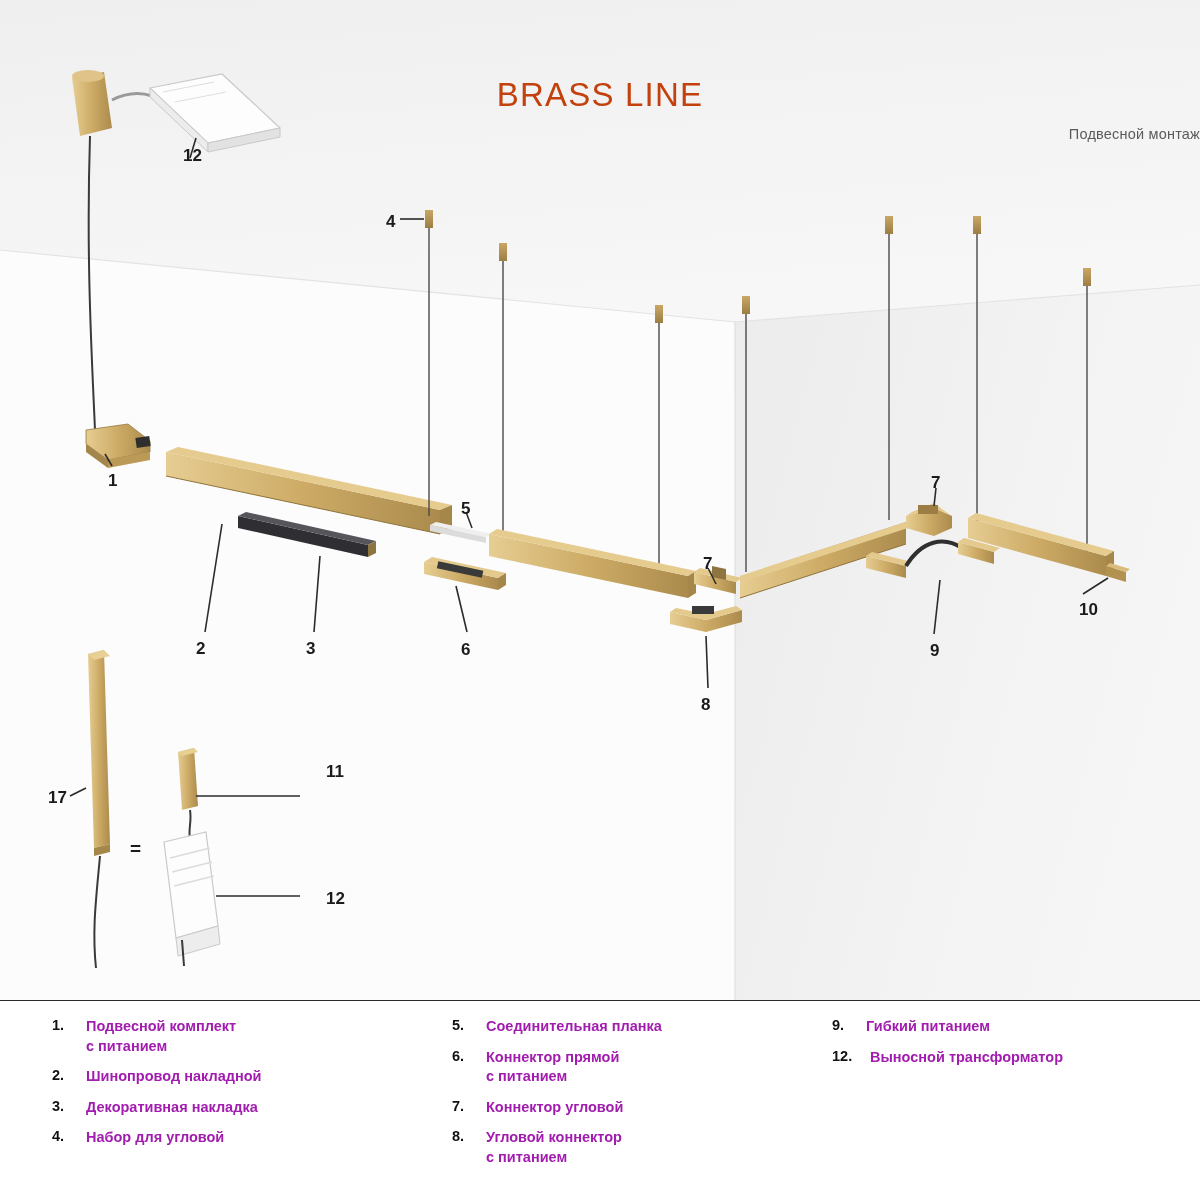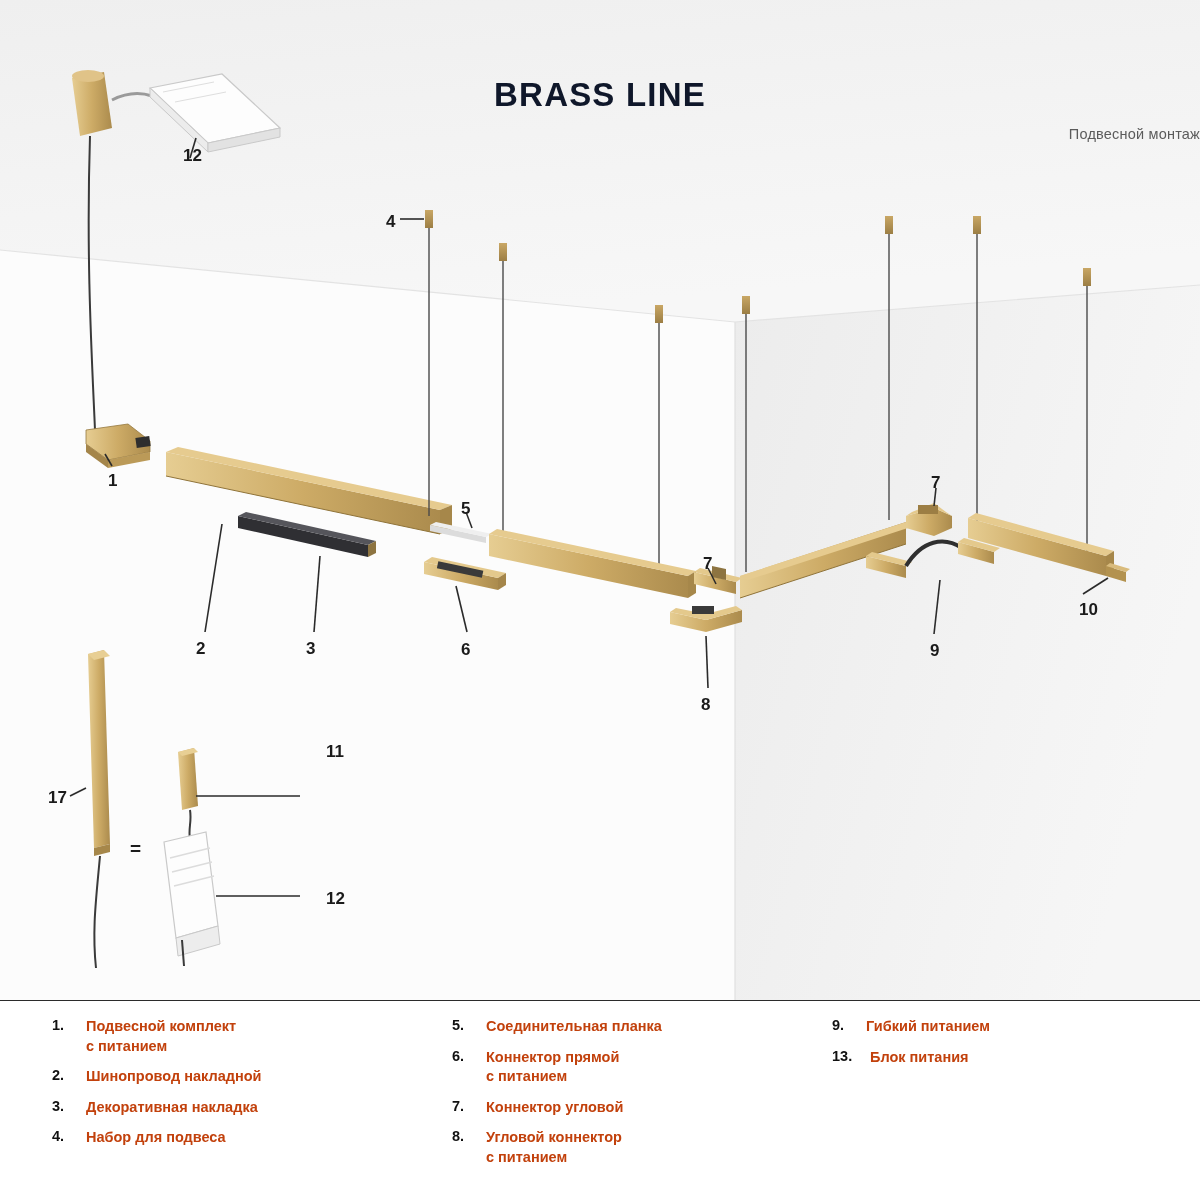--- a/index.html
+++ b/index.html
@@ -33,23 +33,23 @@
   
   .title-block {
     position: absolute;
     left: 0; top: 78px;
     width: 1200px;
     text-align: center;
     pointer-events: none;
   }
   .title-main {
     font-size: 33px;
-    font-weight: bold;
+    font-weight: normal;
     letter-spacing: 1.2px;
-    color: #0f172a;
+    color: #c2410c;
     line-height: 1;
   }
   .title-sub {
     margin-top: 15px;
     font-size: 14.5px;
     color: #5b5b5b;
     letter-spacing: 0.2px;
     text-align: right;
   }
 
@@ -103,21 +103,21 @@
     font-weight: bold;
     color: #111;
     width: 34px;
     flex: 0 0 34px;
     text-align: left;
   }
   .legend-num.wide { width: 38px; flex: 0 0 38px; }
   .legend-text {
     font-size: 14.5px;
     font-weight: bold;
-    color: #c2410c;
+    color: #a21caf;
     line-height: 1.35;
     white-space: pre-line;
   }
 </style>
 </head>
 <body>
 
 <div id="stage">
 
   <div class="scene">
@@ -344,21 +344,21 @@
       <div class="callout" style="left: 461px; top: 500px;">5</div>
       <div class="callout" style="left: 931px; top: 474px;">7</div>
       <div class="callout" style="left: 703px; top: 555px;">7</div>
       <div class="callout" style="left: 1079px; top: 601px;">10</div>
       <div class="callout" style="left: 196px; top: 640px;">2</div>
       <div class="callout" style="left: 306px; top: 640px;">3</div>
       <div class="callout" style="left: 461px; top: 641px;">6</div>
       <div class="callout" style="left: 930px; top: 642px;">9</div>
       <div class="callout" style="left: 701px; top: 696px;">8</div>
       <div class="callout" style="left: 48px; top: 789px;">17</div>
-      <div class="callout" style="left: 326px; top: 743px;">11</div>
+      <div class="callout" style="left: 326px; top: 763px;">11</div>
       <div class="callout" style="left: 326px; top: 890px;">12</div>
     </div>
 
   <div class="eq-sign" style="left:130px; top:838px;">=</div>
 
   <div class="legend">
     <div class="legend-cols" id="legend-cols">
         <div class="legend-col col-1">
           <div class="legend-item">
             <div class="legend-num">1.</div>
@@ -368,21 +368,21 @@
           <div class="legend-item">
             <div class="legend-num">2.</div>
             <div class="legend-text">Шинопровод накладной</div>
           </div>
           <div class="legend-item">
             <div class="legend-num">3.</div>
             <div class="legend-text">Декоративная накладка</div>
           </div>
           <div class="legend-item">
             <div class="legend-num">4.</div>
-            <div class="legend-text">Набор для подвеса</div>
+            <div class="legend-text">Набор для угловой</div>
           </div>
         </div>
         <div class="legend-col col-2">
           <div class="legend-item">
             <div class="legend-num">5.</div>
             <div class="legend-text">Соединительная планка</div>
           </div>
           <div class="legend-item">
             <div class="legend-num">6.</div>
             <div class="legend-text">Коннектор прямой
@@ -397,20 +397,20 @@
             <div class="legend-text">Угловой коннектор
 с питанием</div>
           </div>
         </div>
         <div class="legend-col col-3">
           <div class="legend-item">
             <div class="legend-num">9.</div>
             <div class="legend-text">Гибкий питанием</div>
           </div>
           <div class="legend-item">
-            <div class="legend-num wide">13.</div>
-            <div class="legend-text">Блок питания</div>
+            <div class="legend-num wide">12.</div>
+            <div class="legend-text">Выносной трансформатор</div>
           </div>
         </div>
       </div>
   </div>
 
 </div>
 
 </body></html>

